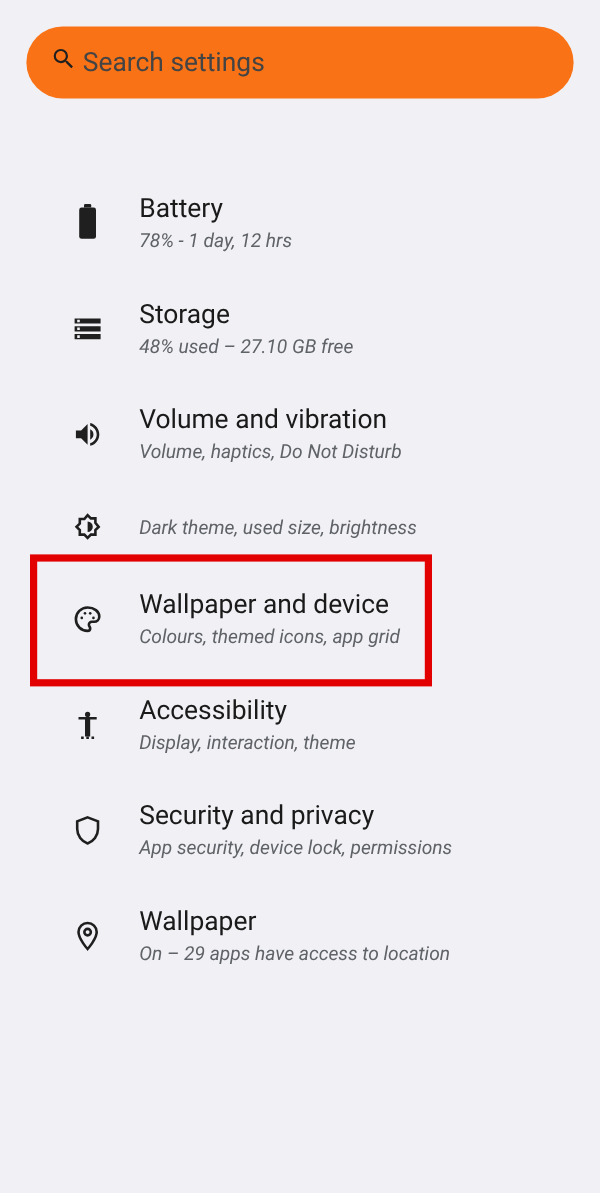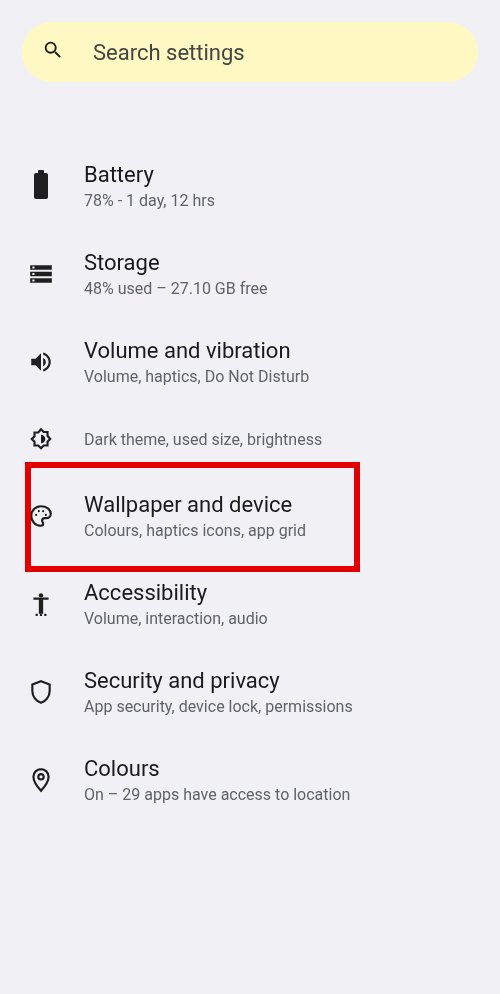--- a/index.html
+++ b/index.html
@@ -5,51 +5,51 @@
     * { margin: 0; padding: 0; box-sizing: border-box; }
     body {
       width: 500px;
       height: 994px;
       background: #f1f0f5;
       font-family: -apple-system, BlinkMacSystemFont, 'Segoe UI', Roboto, sans-serif;
       overflow: hidden;
     }
     .search-bar {
       margin: 22px 22px 0 22px;
-      background: #fef9c3;
+      background: #f97316;
       border-radius: 30px;
       height: 60px;
       display: flex;
       align-items: center;
       padding: 0 20px;
-      gap: 29px;
+      gap: 5px;
     }
     .search-bar svg { width: 22px; height: 22px; fill: #1f1f1f; flex-shrink: 0; }
     .search-bar span { color: #444; font-size: 22px; font-weight: 400; }
-    .list { padding-top: 60px; }
+    .list { padding-top: 60px; padding-left: 32px; }
     .item {
       display: flex;
       align-items: center;
       padding: 20px 18px 20px 18px;
       gap: 20px;
     }
     .icon-wrap {
       width: 46px;
       display: flex;
       justify-content: center;
       align-items: center;
       flex-shrink: 0;
     }
     .icon-wrap svg { width: 26px; height: 26px; fill: #1f1f1f; }
     .icon-wrap svg.stroke { fill: none; stroke: #1f1f1f; stroke-width: 2; }
     .battery-icon { width: 14px; height: 26px; background: #1f1f1f; border-radius: 2px; position: relative; }
     .battery-icon::before { content: ''; position: absolute; top: -3px; left: 4px; width: 6px; height: 3px; background: #1f1f1f; border-radius: 1px 1px 0 0; }
     .text-wrap { flex: 1; }
     .title { font-size: 22px; color: #1a1a1a; font-weight: 400; margin-bottom: 4px; }
-    .subtitle { font-size: 16px; color: #5f6368; font-weight: 400; }
+    .subtitle { font-size: 16px; color: #5f6368; font-weight: 400; font-style: italic; }
     .highlight {
       position: absolute;
       border: 6px solid #e30000;
       width: 335px;
       height: 110px;
       left: 25px;
       top: 462px;
       pointer-events: none;
     }
   </style>
@@ -118,35 +118,35 @@
       <svg viewBox="0 0 24 24" class="stroke">
           <path d="M12 3c-5 0-9 4-9 9s4 9 9 9c1.5 0 2-1 2-2 0-.6-.3-1.1-.6-1.5-.3-.4-.4-.8-.4-1.3 0-1.2 1-2.2 2.2-2.2H17c2.2 0 4-1.8 4-4 0-4-4-7-9-7z"></path>
           <circle cx="7.5" cy="11" r="1" fill="#1f1f1f" stroke="none"></circle>
           <circle cx="10" cy="7.5" r="1" fill="#1f1f1f" stroke="none"></circle>
           <circle cx="14" cy="7.5" r="1" fill="#1f1f1f" stroke="none"></circle>
           <circle cx="16.5" cy="11" r="1" fill="#1f1f1f" stroke="none"></circle>
         </svg>
     </div>
     <div class="text-wrap">
       <div class="title">Wallpaper and device</div>
-      <div class="subtitle">Colours, haptics icons, app grid</div>
+      <div class="subtitle">Colours, themed icons, app grid</div>
     </div>
   </div>
 
   <div class="item">
     <div class="icon-wrap">
       <svg viewBox="0 0 24 24">
           <circle cx="12" cy="4" r="2"></circle>
           <path d="M19 8h-5v13h-2v-6h-0v6H10V8H5V6h14v2z"></path>
           <path d="M7 22h10" stroke="#1f1f1f" stroke-width="2" stroke-dasharray="2 2"></path>
         </svg>
     </div>
     <div class="text-wrap">
       <div class="title">Accessibility</div>
-      <div class="subtitle">Volume, interaction, audio</div>
+      <div class="subtitle">Display, interaction, theme</div>
     </div>
   </div>
 
   <div class="item">
     <div class="icon-wrap">
       <svg viewBox="0 0 24 24" class="stroke">
           <path d="M12 2l8 3v6c0 5-3.5 9.5-8 11-4.5-1.5-8-6-8-11V5l8-3z"></path>
         </svg>
     </div>
     <div class="text-wrap">
@@ -156,20 +156,20 @@
   </div>
 
   <div class="item">
     <div class="icon-wrap">
       <svg viewBox="0 0 24 24" class="stroke">
           <path d="M12 2C8.13 2 5 5.13 5 9c0 5.25 7 13 7 13s7-7.75 7-13c0-3.87-3.13-7-7-7z"></path>
           <circle cx="12" cy="9" r="2.5"></circle>
         </svg>
     </div>
     <div class="text-wrap">
-      <div class="title">Colours</div>
+      <div class="title">Wallpaper</div>
       <div class="subtitle">On – 29 apps have access to location</div>
     </div>
   </div>
 
 </div>
 
 <div class="highlight"></div>
 
 </body></html>

